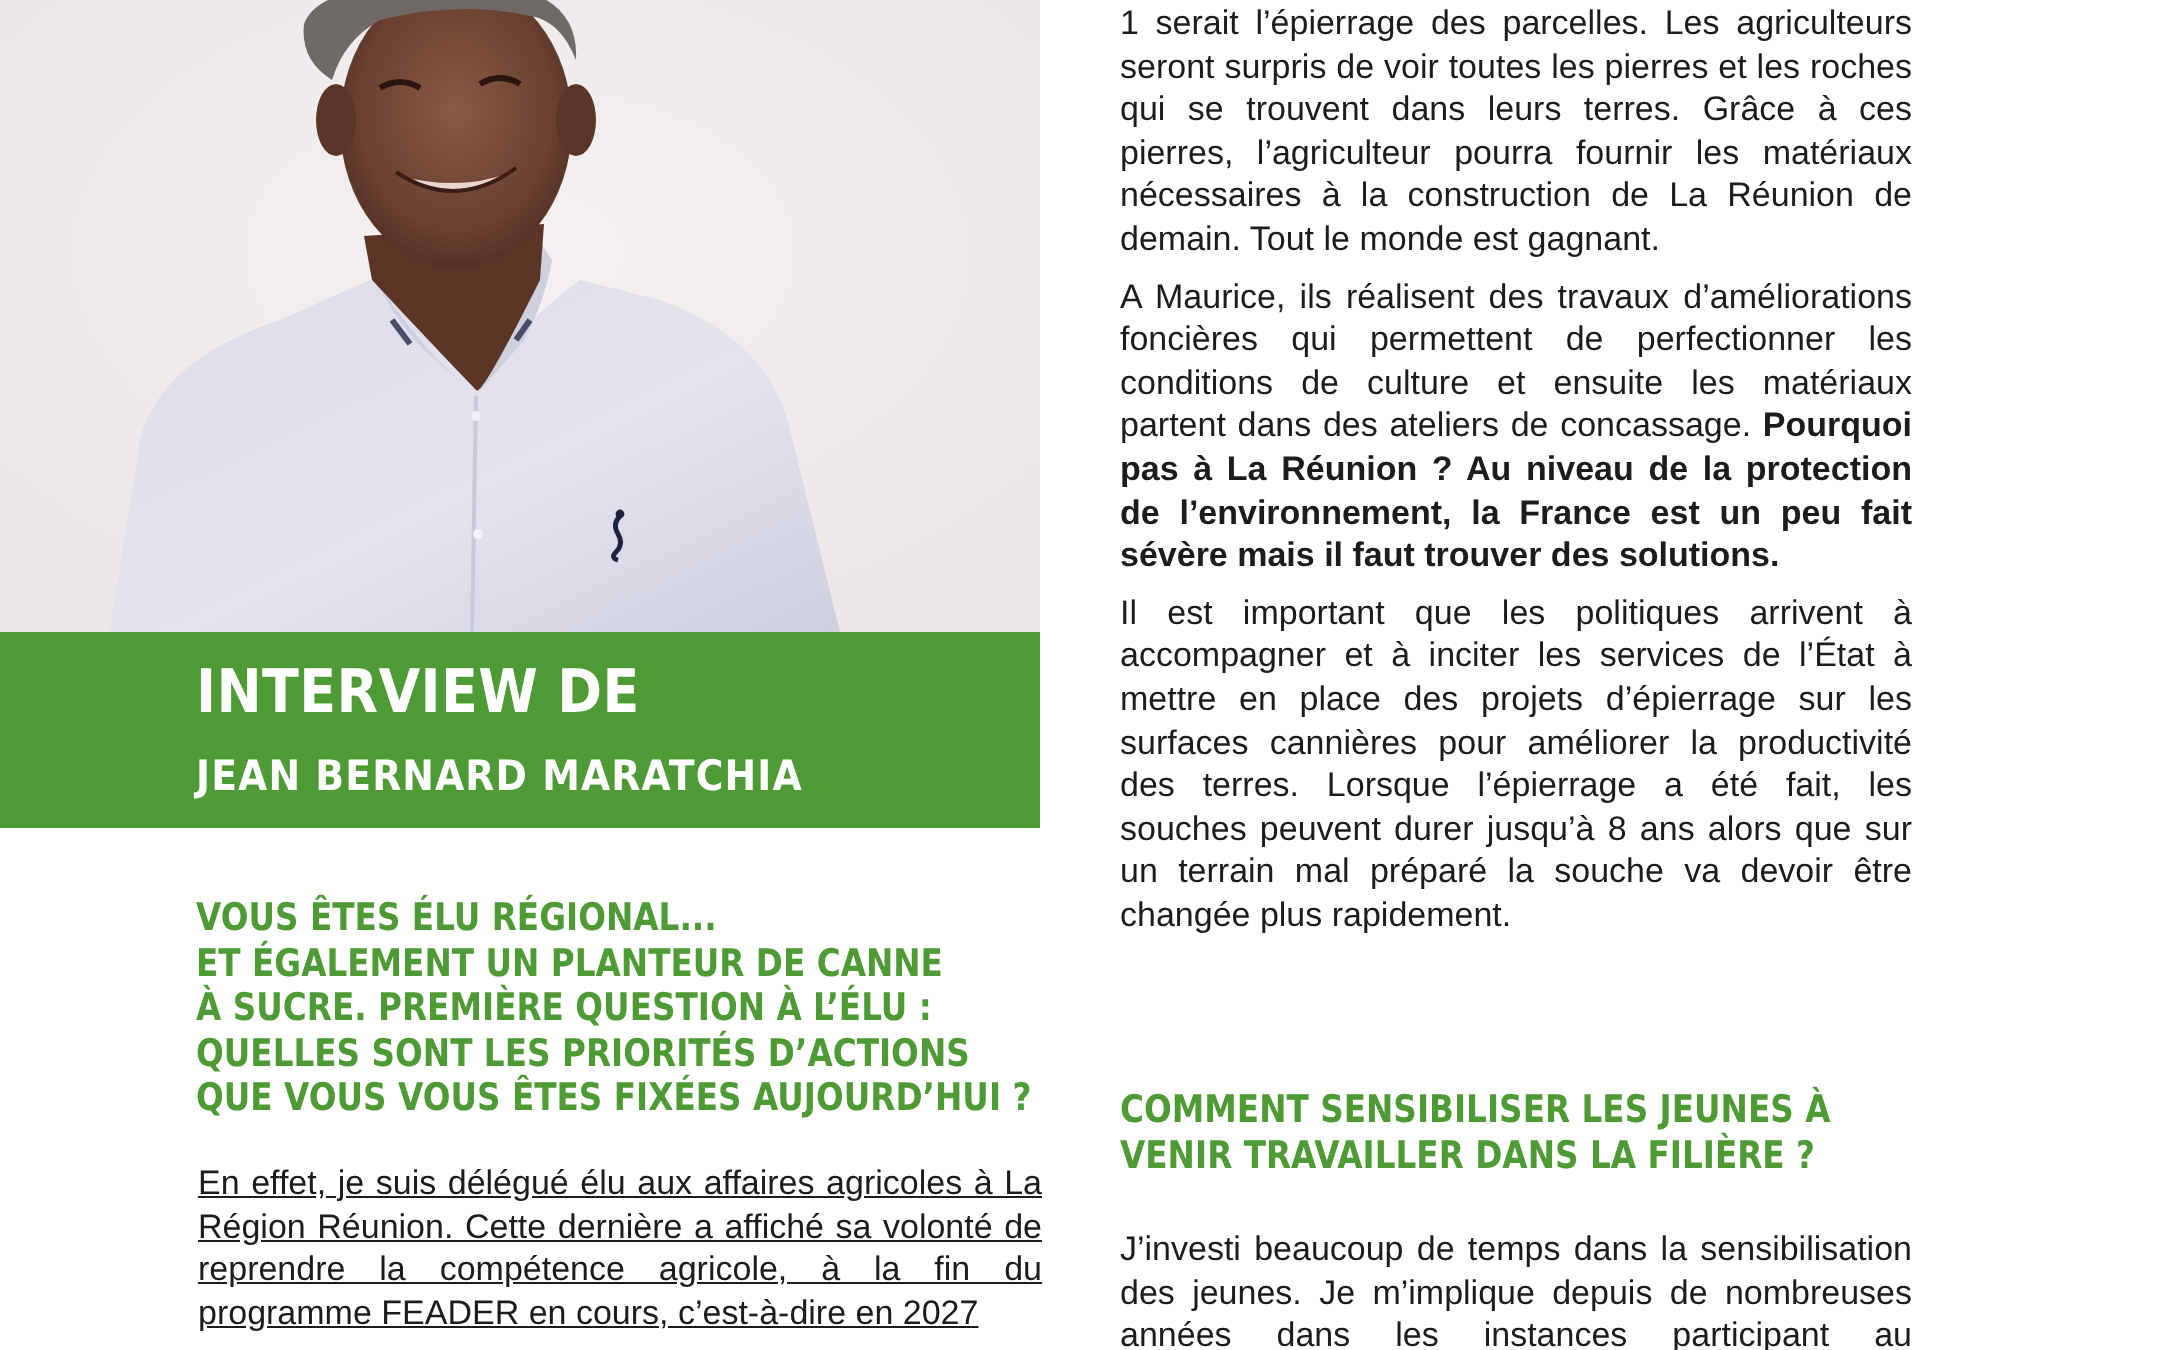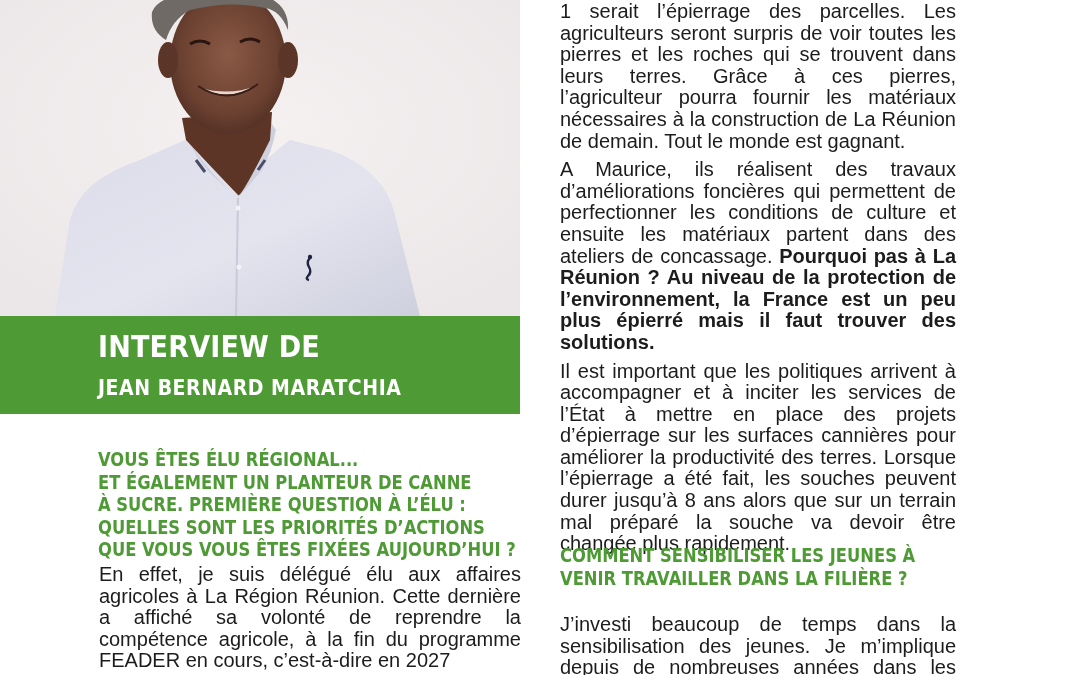--- a/index.html
+++ b/index.html
@@ -28,24 +28,24 @@
     }
     .question {
       position: absolute; color: #4e9a35;
       font-family: "DejaVu Sans", sans-serif; font-weight: bold; font-size: 19px;
       line-height: 22.5px; transform: scaleX(0.86); transform-origin: left top;
       white-space: nowrap;
     }
     .q1 { left: 98px; top: 448px; }
     .q2 { left: 560px; top: 544px; }
     .body-text {
-      position: absolute; font-size: 20px; line-height: 21.6px; color: #1c1c1c;
+      position: absolute; font-size: 17px; line-height: 21.6px; color: #1c1c1c;
       text-align: justify; text-align-last: left;
     }
-    .left-body { left: 99px; top: 564px; width: 422px; }
+    .left-body { left: 99px; top: 581px; width: 422px; text-decoration: underline; }
     .right-col { left: 560px; top: 1px; width: 396px; }
     .right-col p { margin: 0 0 7px 0; }
     .q2-body { left: 560px; top: 614px; width: 396px; }
     b { font-weight: bold; }
   </style>
 </head>
 <body>
 
 <div class="photo">
   <svg width="520" height="316" viewBox="0 0 520 316">
@@ -107,21 +107,21 @@
   <div>VOUS ÊTES ÉLU RÉGIONAL...</div>
   <div>ET ÉGALEMENT UN PLANTEUR DE CANNE</div>
   <div>À SUCRE. PREMIÈRE QUESTION À L’ÉLU :</div>
   <div>QUELLES SONT LES PRIORITÉS D’ACTIONS</div>
   <div>QUE VOUS VOUS ÊTES FIXÉES AUJOURD’HUI ?</div>
 </div>
 <div class="body-text left-body">En effet, je suis délégué élu aux affaires agricoles à La Région Réunion. Cette dernière a affiché sa volonté de reprendre la compétence agricole, à la fin du programme FEADER en cours, c’est-à-dire en 2027</div>
 
 <div class="body-text right-col">
   <p>1 serait l’épierrage des parcelles. Les agriculteurs seront surpris de voir toutes les pierres et les roches qui se trouvent dans leurs terres. Grâce à ces pierres, l’agriculteur pourra fournir les matériaux nécessaires à la construction de La Réunion de demain. Tout le monde est gagnant.</p>
-  <p><span>A Maurice, ils réalisent des travaux d’améliorations foncières qui permettent de perfectionner les conditions de culture et ensuite les matériaux partent dans des ateliers de concassage. </span><b>Pourquoi pas à La Réunion ? Au niveau de la protection de l’environnement, la France est un peu plus épierré mais il faut trouver des solutions.</b></p>
+  <p><span>A Maurice, ils réalisent des travaux d’améliorations foncières qui permettent de perfectionner les conditions de culture et ensuite les matériaux partent dans des ateliers de concassage. </span><b>Pourquoi pas à La Réunion ? Au niveau de la protection de l’environnement, la France est un peu fait sévère mais il faut trouver des solutions.</b></p>
   <p>Il est important que les politiques arrivent à accompagner et à inciter les services de l’État à mettre en place des projets d’épierrage sur les surfaces cannières pour améliorer la productivité des terres. Lorsque l’épierrage a été fait, les souches peuvent durer jusqu’à 8 ans alors que sur un terrain mal préparé la souche va devoir être changée plus rapidement.</p>
 </div>
 
 <div class="question q2">
   <div>COMMENT SENSIBILISER LES JEUNES À</div>
   <div>VENIR TRAVAILLER DANS LA FILIÈRE ?</div>
 </div>
 <div class="body-text q2-body">J’investi beaucoup de temps dans la sensibilisation des jeunes. Je m’implique depuis de nombreuses années dans les instances participant au développement de l’agriculture</div>
 
 </body></html>

